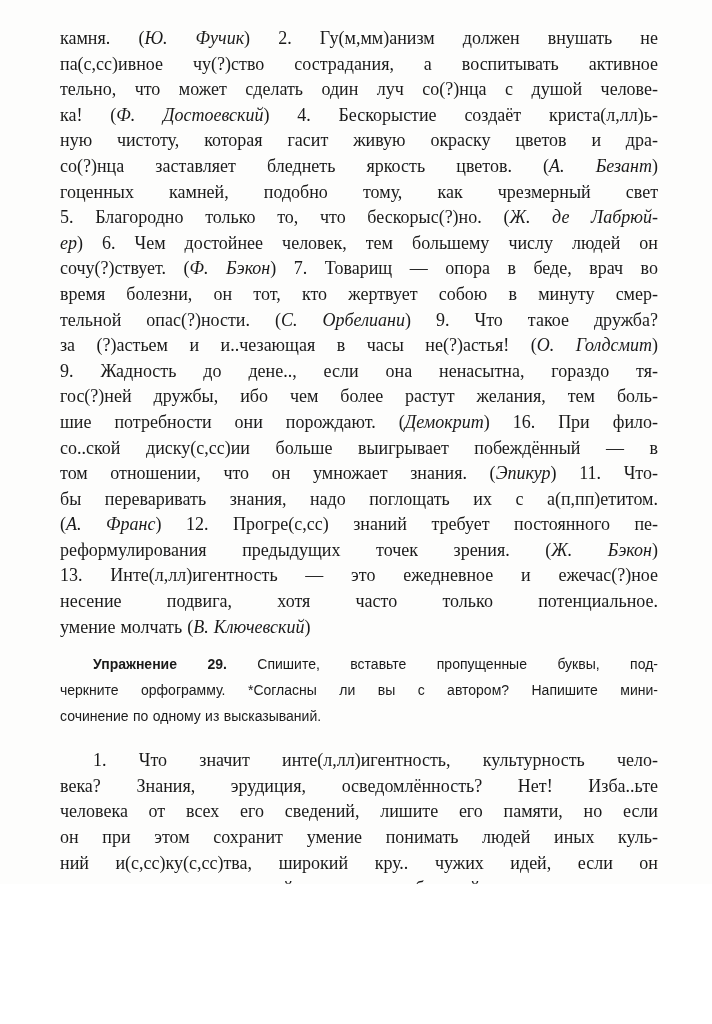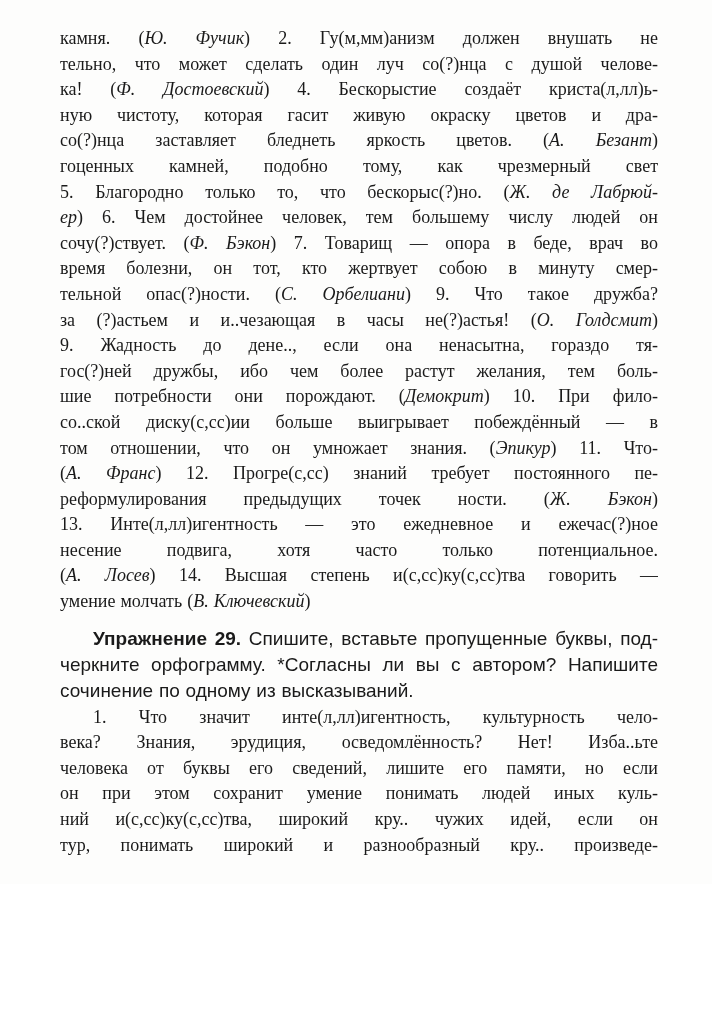--- a/index.html
+++ b/index.html
@@ -17,25 +17,25 @@
     top: 26px;
     width: 598px;
   }
   .serif {
     font-family: "Liberation Serif", "DejaVu Serif", serif;
     font-size: 18px;
     line-height: 25.6px;
   }
   .sans {
     font-family: "Liberation Sans", "DejaVu Sans", sans-serif;
-    font-size: 19px;
+    font-size: 14px;
     line-height: 26px;
   }
   .exercise-block { margin-top: 11px; }
-  .para2-block   { margin-top: 1px; }
+  .para2-block   { margin-top: 19px; }
   .line {
     text-align: justify;
     text-align-last: justify;
     height: 25.6px;
     overflow: hidden;
     word-spacing: 0.5px;
   }
   .sans .line { height: 26px; }
   .line.left { text-align-last: left; }
   .line.indent { text-indent: 33px; }
@@ -50,51 +50,52 @@
     color: #c2410c;
   }
 </style>
 </head>
 <body>
 
 <div class="page">
   <div class="text-block">
     <div class="serif">
         <div class="line"><span>камня. (</span><span class="it">Ю. Фучик</span><span>) 2. Гу(м,мм)анизм должен внушать не</span></div>
+        <div class="line"><span>па(с,сс)ивное чу(?)ство сострадания, а воспитывать активное</span></div>
         <div class="line"><span>тельно, что может сделать один луч со(?)нца с душой челове-</span></div>
         <div class="line"><span>ка! (</span><span class="it">Ф. Достоевский</span><span>) 4. Бескорыстие создаёт криста(л,лл)ь-</span></div>
         <div class="line"><span>ную чистоту, которая гасит живую окраску цветов и дра-</span></div>
         <div class="line"><span>со(?)нца заставляет бледнеть яркость цветов. (</span><span class="it">А. Безант</span><span>)</span></div>
         <div class="line"><span>гоценных камней, подобно тому, как чрезмерный свет</span></div>
         <div class="line"><span>5. Благородно только то, что бескорыс(?)но. (</span><span class="it">Ж. де Лабрюй-</span></div>
         <div class="line"><span class="it">ер</span><span>) 6. Чем достойнее человек, тем большему числу людей он</span></div>
         <div class="line"><span>сочу(?)ствует. (</span><span class="it">Ф. Бэкон</span><span>) 7. Товарищ — опора в беде, врач во</span></div>
         <div class="line"><span>время болезни, он тот, кто жертвует собою в минуту смер-</span></div>
         <div class="line"><span>тельной опас(?)ности. (</span><span class="it">С. Орбелиани</span><span>) 9. Что такое дружба?</span></div>
         <div class="line"><span>за (?)астьем и и..чезающая в часы не(?)астья! (</span><span class="it">О. Голдсмит</span><span>)</span></div>
         <div class="line"><span>9. Жадность до дене.., если она ненасытна, гораздо тя-</span></div>
         <div class="line"><span>гос(?)ней дружбы, ибо чем более растут желания, тем боль-</span></div>
-        <div class="line"><span>шие потребности они порождают. (</span><span class="it">Демокрит</span><span>) 10. При фило-</span></div>
+        <div class="line"><span>шие потребности они порождают. (</span><span class="it">Демокрит</span><span>) 16. При фило-</span></div>
         <div class="line"><span>со..ской диску(с,сс)ии больше выигрывает побеждённый — в</span></div>
         <div class="line"><span>том отношении, что он умножает знания. (</span><span class="it">Эпикур</span><span>) 11. Что-</span></div>
+        <div class="line"><span>бы переваривать знания, надо поглощать их с а(п,пп)етитом.</span></div>
         <div class="line"><span>(</span><span class="it">А. Франс</span><span>) 12. Прогре(с,сс) знаний требует постоянного пе-</span></div>
-        <div class="line"><span>реформулирования предыдущих точек ности. (</span><span class="it">Ж. Бэкон</span><span>)</span></div>
+        <div class="line"><span>реформулирования предыдущих точек зрения. (</span><span class="it">Ж. Бэкон</span><span>)</span></div>
         <div class="line"><span>13. Инте(л,лл)игентность — это ежедневное и ежечас(?)ное</span></div>
         <div class="line"><span>несение подвига, хотя часто только потенциальное.</span></div>
-        <div class="line"><span>(</span><span class="it">А. Лосев</span><span>) 14. Высшая степень и(с,сс)ку(с,сс)тва говорить —</span></div>
         <div class="line left"><span>умение молчать (</span><span class="it">В. Ключевский</span><span>)</span></div>
       </div>
     <div class="sans exercise-block">
         <div class="line indent"><span class="b">Упражнение 29.</span><span> Спишите, вставьте пропущенные буквы, под-</span></div>
         <div class="line"><span>черкните орфограмму. *Согласны ли вы с автором? Напишите мини-</span></div>
         <div class="line left"><span>сочинение по одному из высказываний.</span></div>
       </div>
     <div class="serif para2-block">
         <div class="line indent"><span>1. Что значит инте(л,лл)игентность, культурность чело-</span></div>
         <div class="line"><span>века? Знания, эрудиция, осведомлённость? Нет! Изба..ьте</span></div>
-        <div class="line"><span>человека от буквы его сведений, лишите его памяти, но если</span></div>
+        <div class="line"><span>человека от всех его сведений, лишите его памяти, но если</span></div>
         <div class="line"><span>он при этом сохранит умение понимать людей иных куль-</span></div>
         <div class="line"><span>ний и(с,сс)ку(с,сс)тва, широкий кру.. чужих идей, если он</span></div>
         <div class="line"><span>тур, понимать широкий и разнообразный кру.. произведе-</span></div>
       </div>
   </div>
   <div class="page-number">46</div>
 </div>
 
 </body></html>

